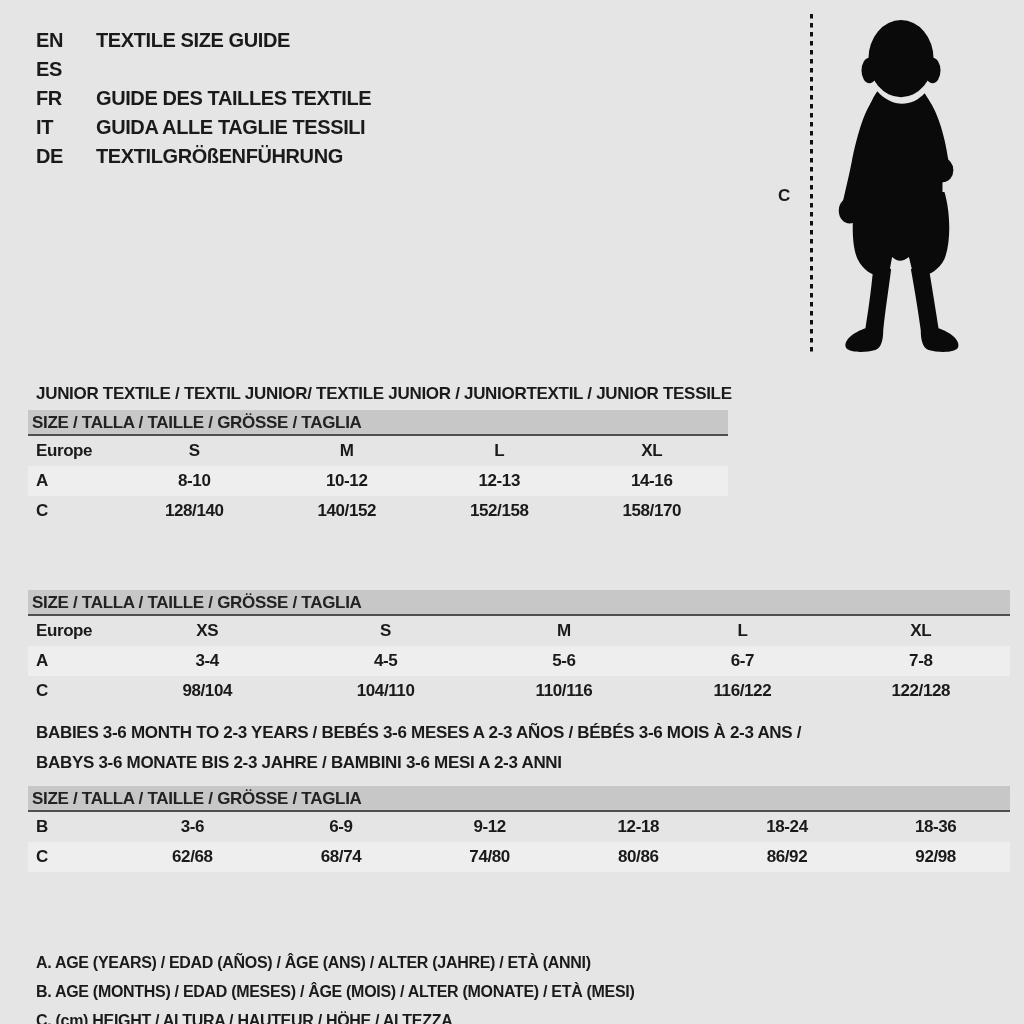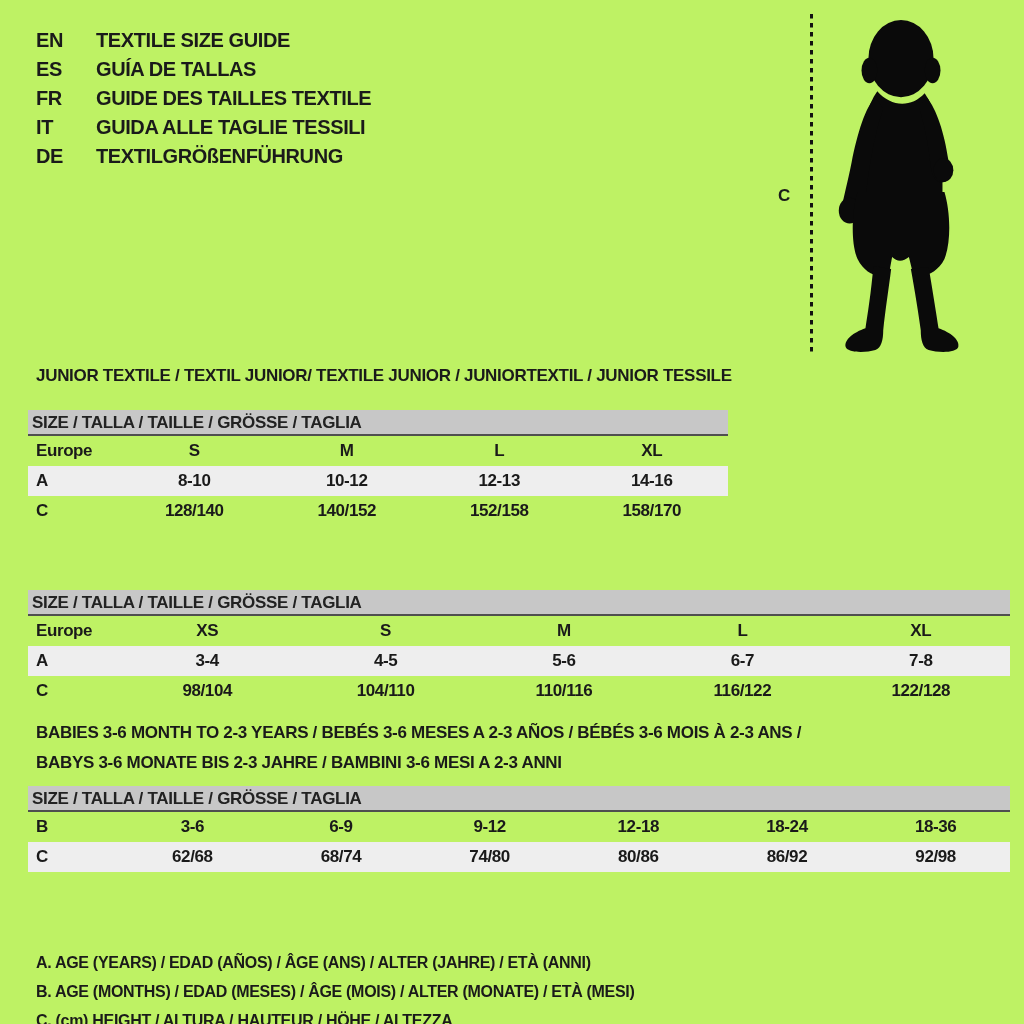--- a/index.html
+++ b/index.html
@@ -1,18 +1,18 @@
 <!DOCTYPE html>
 <html><head>
 <meta charset="utf-8">
 <style>
   * { margin:0; padding:0; box-sizing:border-box; }
   html,body { background:#ffffff; }
   .page {
-    position:relative; width:1024px; height:1024px; background:#bef264;
+    position:relative; width:1024px; height:1024px; background:#e5e5e5;
     font-family:"Liberation Sans", sans-serif; color:#1a1a1a; overflow:hidden;
   }
   
   .lang-block { position:absolute; left:36px; top:26px; }
   .lang-row { display:grid; grid-template-columns:60px auto; height:29px; align-items:center; }
   .lang-code, .lang-title { font-size:20px; font-weight:bold; letter-spacing:-0.4px; white-space:nowrap; }
   
   .figure { position:absolute; left:768px; top:8px; width:225px; height:360px; }
   .dotline { position:absolute; left:42px; top:6px; height:342px; width:3px; }
   .c-label { position:absolute; left:10px; top:178px; font-size:17px; font-weight:bold; }
@@ -43,21 +43,20 @@
 
 <div class="page">
 
   <div class="lang-block">
     <div class="lang-row">
       <span class="lang-code">EN</span>
       <span class="lang-title">TEXTILE SIZE GUIDE</span>
     </div>
     <div class="lang-row">
       <span class="lang-code">ES</span>
-      <span class="lang-title">GUÍA DE TALLAS</span>
     </div>
     <div class="lang-row">
       <span class="lang-code">FR</span>
       <span class="lang-title">GUIDE DES TAILLES TEXTILE</span>
     </div>
     <div class="lang-row">
       <span class="lang-code">IT</span>
       <span class="lang-title">GUIDA ALLE TAGLIE TESSILI</span>
     </div>
     <div class="lang-row">
@@ -88,21 +87,21 @@
 
         <path d="M36,180 L124,180 C130,200 131,230 124,248 C116,264 100,268 92,262 L88,246 C82,251 76,251 71,246 L68,262 C58,268 44,264 36,248 C29,232 30,200 36,180 Z"></path>
 
         <path d="M52,255 C50,280 46,305 44,318 C32,322 22,330 24,337 C26,343 44,343 54,340 C60,338 62,330 62,320 C64,300 68,275 70,258 Z"></path>
 
         <path d="M90,258 C94,280 98,305 100,320 C100,330 102,338 108,340 C118,343 136,343 138,337 C140,330 130,322 118,318 C116,305 112,280 108,256 Z"></path>
       </g>
     </svg>
   </div>
 
-  <div class="section-heading" style="top:366px;">JUNIOR TEXTILE / TEXTIL JUNIOR/ TEXTILE JUNIOR / JUNIORTEXTIL / JUNIOR TESSILE</div>
+  <div class="section-heading" style="top:384px;">JUNIOR TEXTILE / TEXTIL JUNIOR/ TEXTILE JUNIOR / JUNIORTEXTIL / JUNIOR TESSILE</div>
   <div class="tbl-wrap" style="left:28px; top:410px; width:700px;">
     <div class="size-bar">SIZE / TALLA / TAILLE / GRÖSSE / TAGLIA</div>
     <table class="tbl">
         <tbody>
           <tr>
             <td class="rowlabel">Europe</td>
             <td>S</td>
             <td>M</td>
             <td>L</td>
             <td>XL</td>

